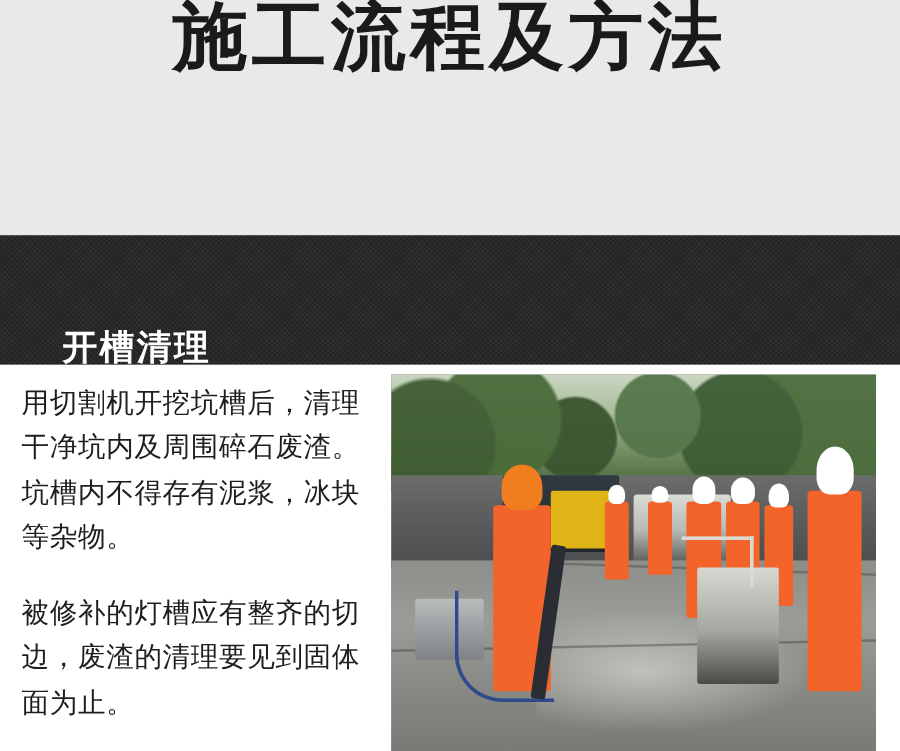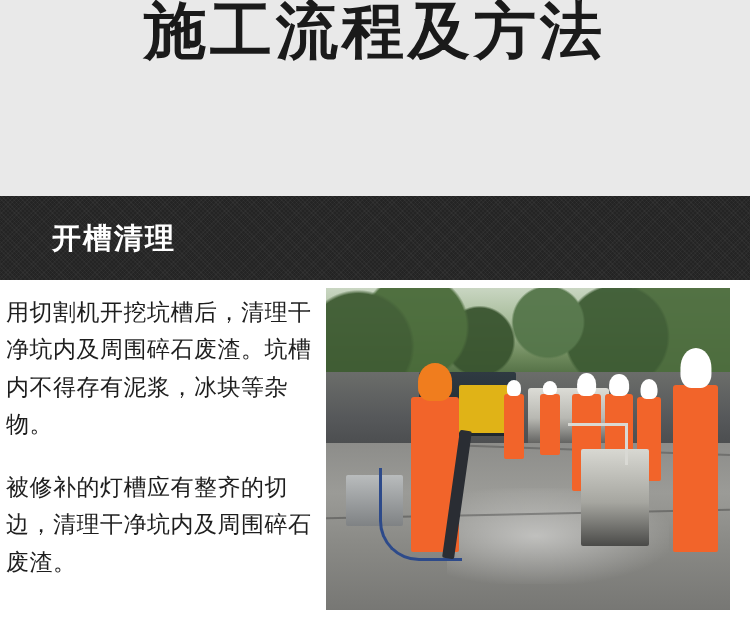--- a/index.html
+++ b/index.html
@@ -38,27 +38,27 @@
     letter-spacing: 4px;
     line-height: 1;
     white-space: nowrap;
     text-align: center;
   }
 
   
   .section-header {
     position: relative;
     width: 750px;
-    height: 84px;
+    height: 108px;
     background:
       repeating-linear-gradient(45deg, rgba(255,255,255,0.035) 0px, rgba(255,255,255,0.035) 1px, rgba(0,0,0,0) 1px, rgba(0,0,0,0) 3px),
       repeating-linear-gradient(-45deg, rgba(255,255,255,0.03) 0px, rgba(255,255,255,0.03) 1px, rgba(0,0,0,0) 1px, rgba(0,0,0,0) 3px),
       #242424;
     display: flex;
-    align-items: center;
+    align-items: flex-end;
   }
   .section-header-title {
     margin-left: 52px;
     font-family: "DejaVu Sans", "Liberation Sans", sans-serif;
     font-size: 29px;
     font-weight: bold;
     color: #ffffff;
     letter-spacing: 2px;
     line-height: 1;
   }
@@ -68,21 +68,21 @@
     position: relative;
     width: 750px;
     height: 346px;
     background: #ffffff;
     display: flex;
     flex-direction: row;
     align-items: flex-start;
   }
   .text-col {
     width: 320px;
-    padding: 14px 0 0 6px;
+    padding: 14px 0 0 18px;
     box-sizing: border-box;
   }
   .para {
     font-family: "DejaVu Sans", "Liberation Sans", sans-serif;
     font-size: 23px;
     color: #1e1e1e;
     line-height: 1.62;
     letter-spacing: 0.5px;
     margin: 0 0 26px 0;
   }
@@ -244,21 +244,21 @@
   </div>
 
   <div class="section-header">
     <div class="section-header-title">开槽清理</div>
   </div>
 
   <div class="content">
 
     <div class="text-col">
       <p class="para">用切割机开挖坑槽后，清理干净坑内及周围碎石废渣。坑槽内不得存有泥浆，冰块等杂物。</p>
-      <p class="para">被修补的灯槽应有整齐的切边，清理干净坑内及周围碎石废渣。</p>
+      <p class="para">被修补的灯槽应有整齐的切边，废渣的清理要见到固体面为止。</p>
     </div>
 
     <div class="photo-wrap">
       <div class="photo">
         <div class="ph-sky"></div>
         <div class="ph-trees"></div>
         <div class="ph-mid"></div>
         <div class="ph-truck"></div>
         <div class="ph-truck-cab"></div>
         <div class="ph-roller"></div>

